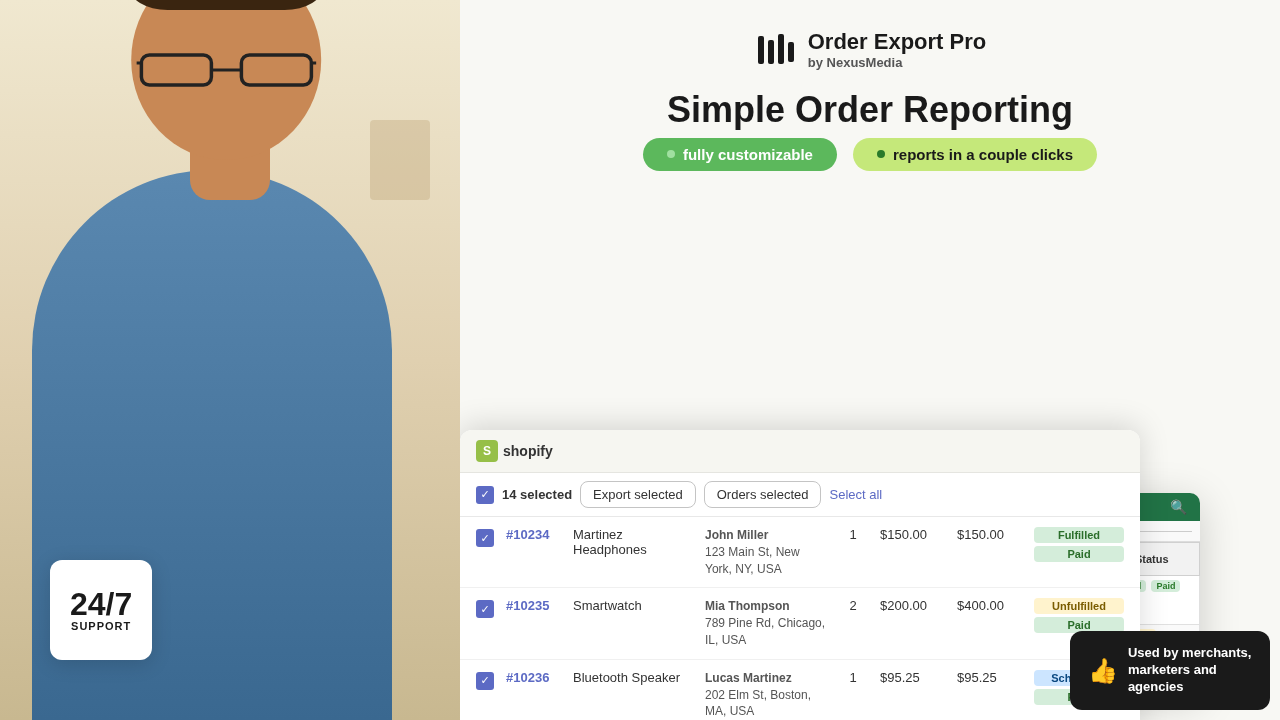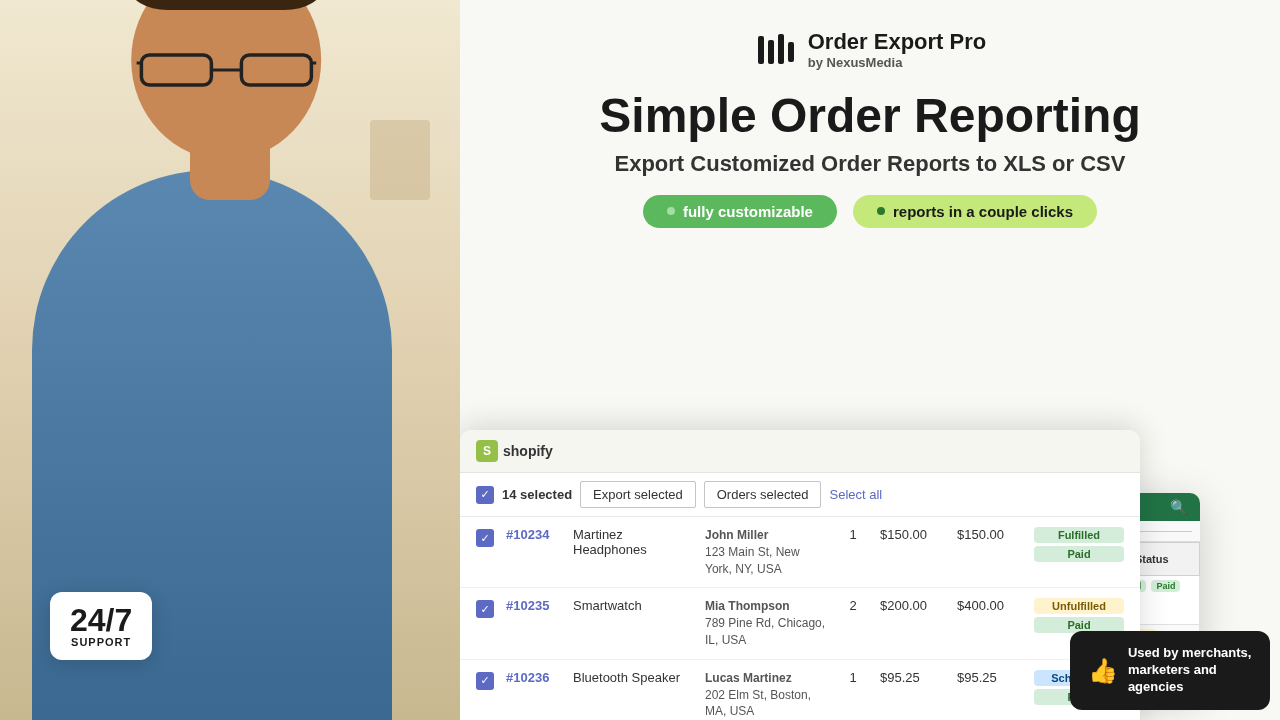--- a/index.html
+++ b/index.html
@@ -21,21 +21,21 @@
       overflow: hidden;
     }
 
     
     .support-badge {
       position: absolute;
       bottom: 60px;
       left: 50px;
       background: white;
       border-radius: 12px;
-      padding: 12px 20px;
+      padding: 28px 20px;
       box-shadow: 0 4px 20px rgba(0,0,0,0.15);
       text-align: center;
       z-index: 10;
     }
     .support-badge .number {
       font-size: 32px;
       font-weight: 800;
       color: #1a1a1a;
       line-height: 1;
     }
@@ -79,21 +79,21 @@
       line-height: 1.1;
     }
     .brand-by {
       font-size: 13px;
       color: #555;
       font-weight: 700;
     }
 
     .main-title {
       text-align: center;
-      font-size: 48px;
+      font-size: 36px;
       font-weight: 900;
       color: #1a1a1a;
       margin-bottom: 8px;
       line-height: 1.1;
     }
     .sub-title {
       text-align: center;
       font-size: 22px;
       font-weight: 600;
       color: #333;
@@ -307,21 +307,21 @@
       flex-shrink: 0;
     }
     .selected-count {
       font-size: 13px;
       font-weight: 600;
       color: #333;
     }
     .toolbar-btn {
       border: 1px solid #c4c4c4;
       background: white;
-      border-radius: 2px;
+      border-radius: 8px;
       padding: 5px 12px;
       font-size: 13px;
       font-weight: 500;
       color: #333;
       cursor: pointer;
     }
     .select-all-link {
       font-size: 13px;
       color: #5c6ac4;
       font-weight: 500;
@@ -573,21 +573,20 @@
       <rect x="34" y="14" width="6" height="20" rx="2" fill="#1a1a1a"></rect>
     </svg>
     <div class="brand-text-group">
       <span class="brand-name">Order Export Pro</span>
       <span class="brand-by">by NexusMedia</span>
     </div>
   </div>
 
   <h1 class="main-title">Simple Order Reporting</h1>
 
-  <p class="sub-title">Export Customized Order Reports to XLS or CSV</p>
 
   <div class="feature-pills">
     <div class="pill green-dark">
       <span class="pill-dot"></span>
       <span>fully customizable</span>
     </div>
     <div class="pill">
       <span class="pill-dot"></span>
       <span>reports in a couple clicks</span>
     </div>

